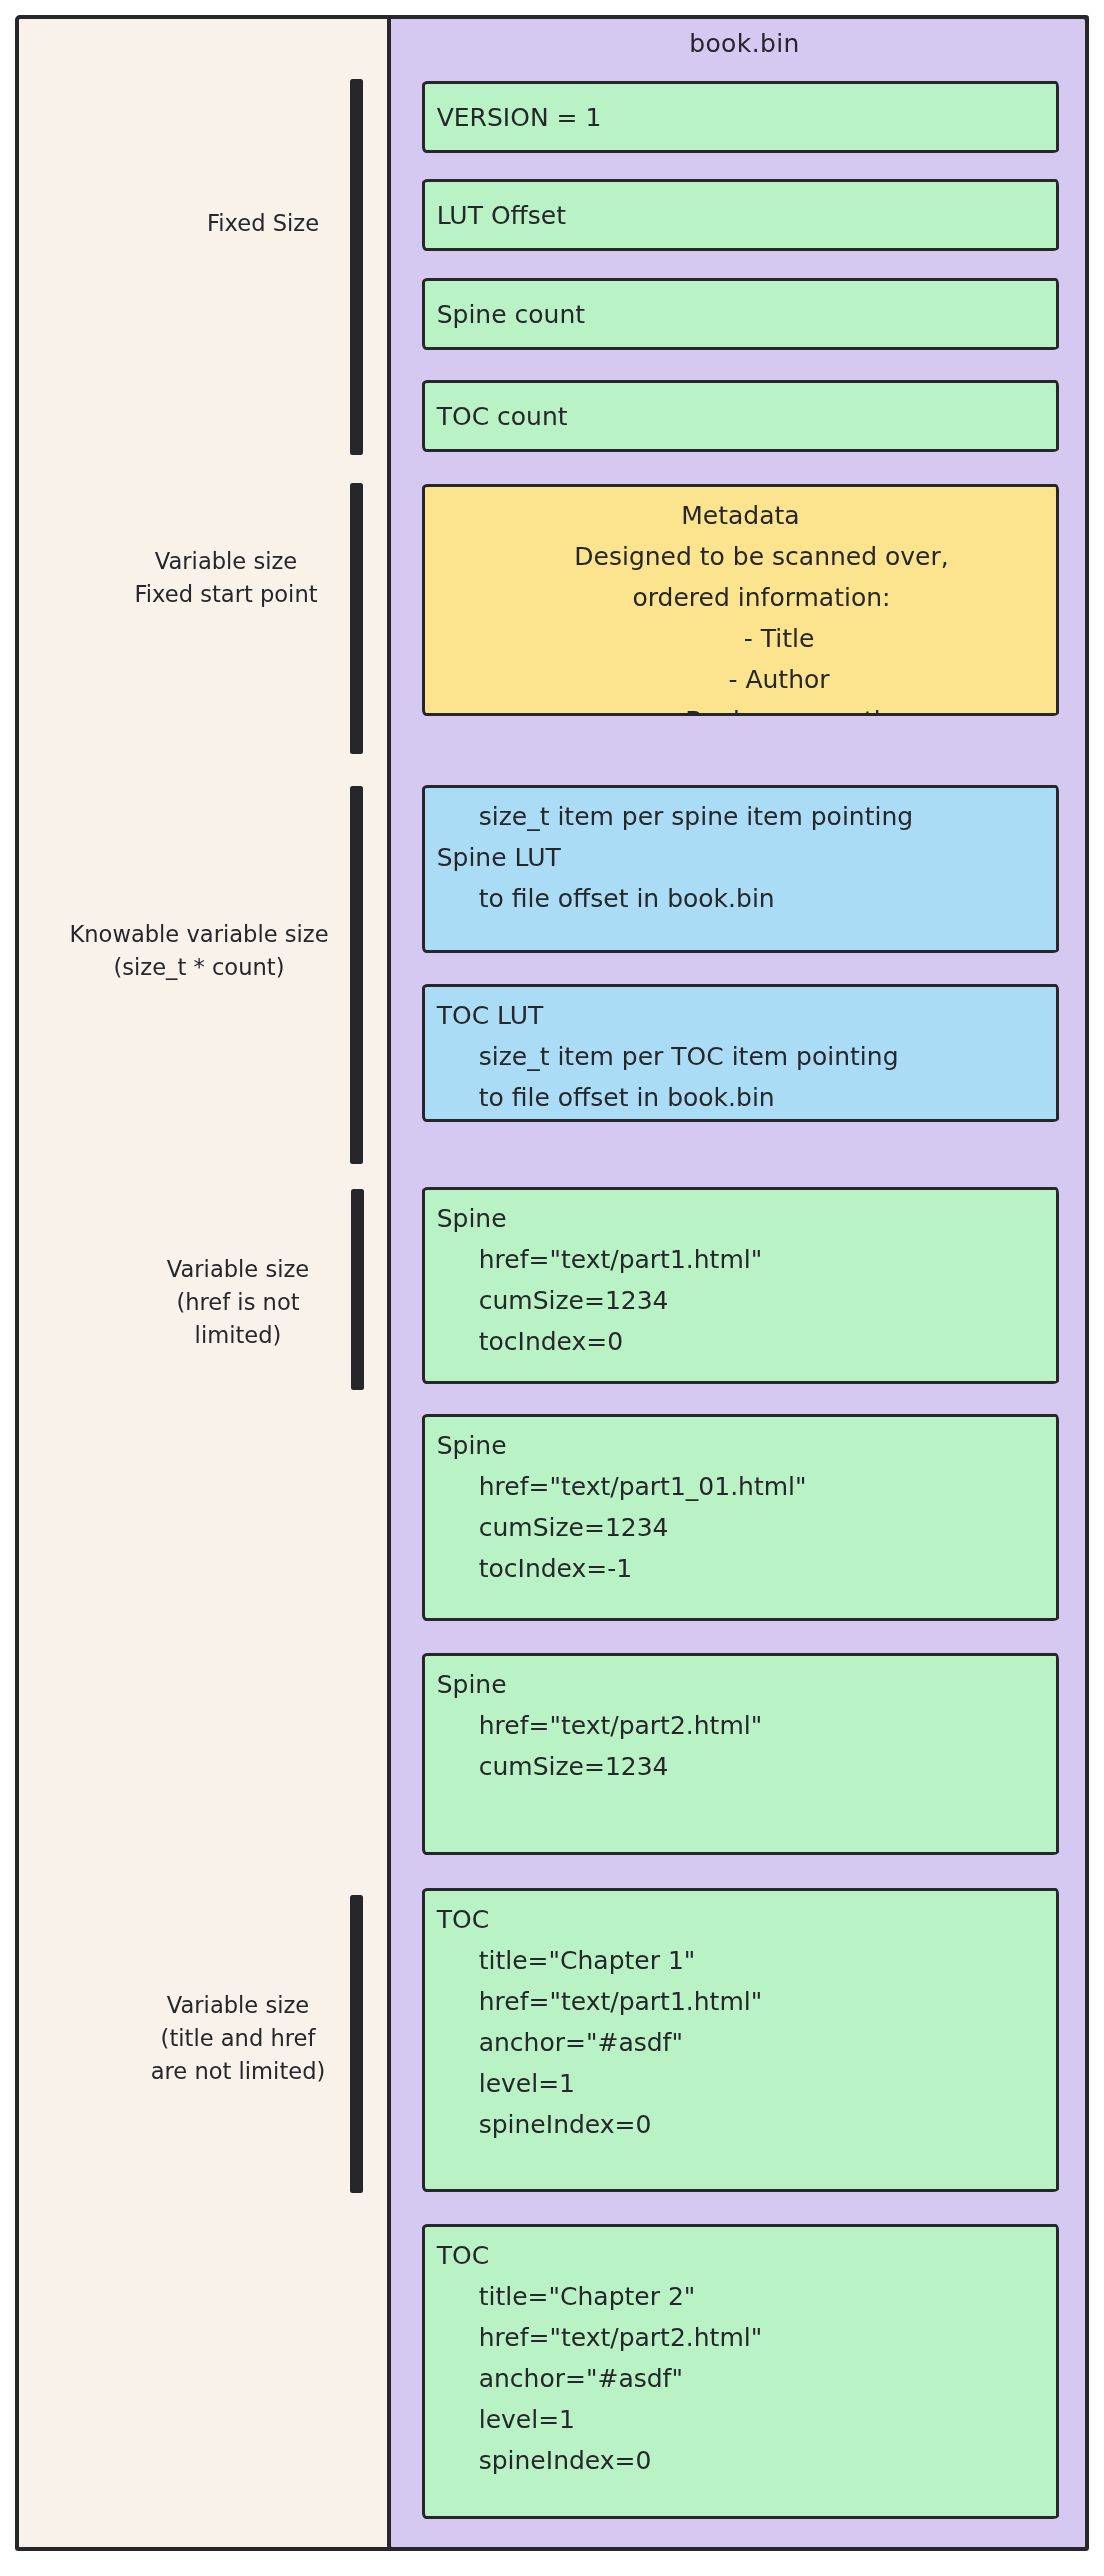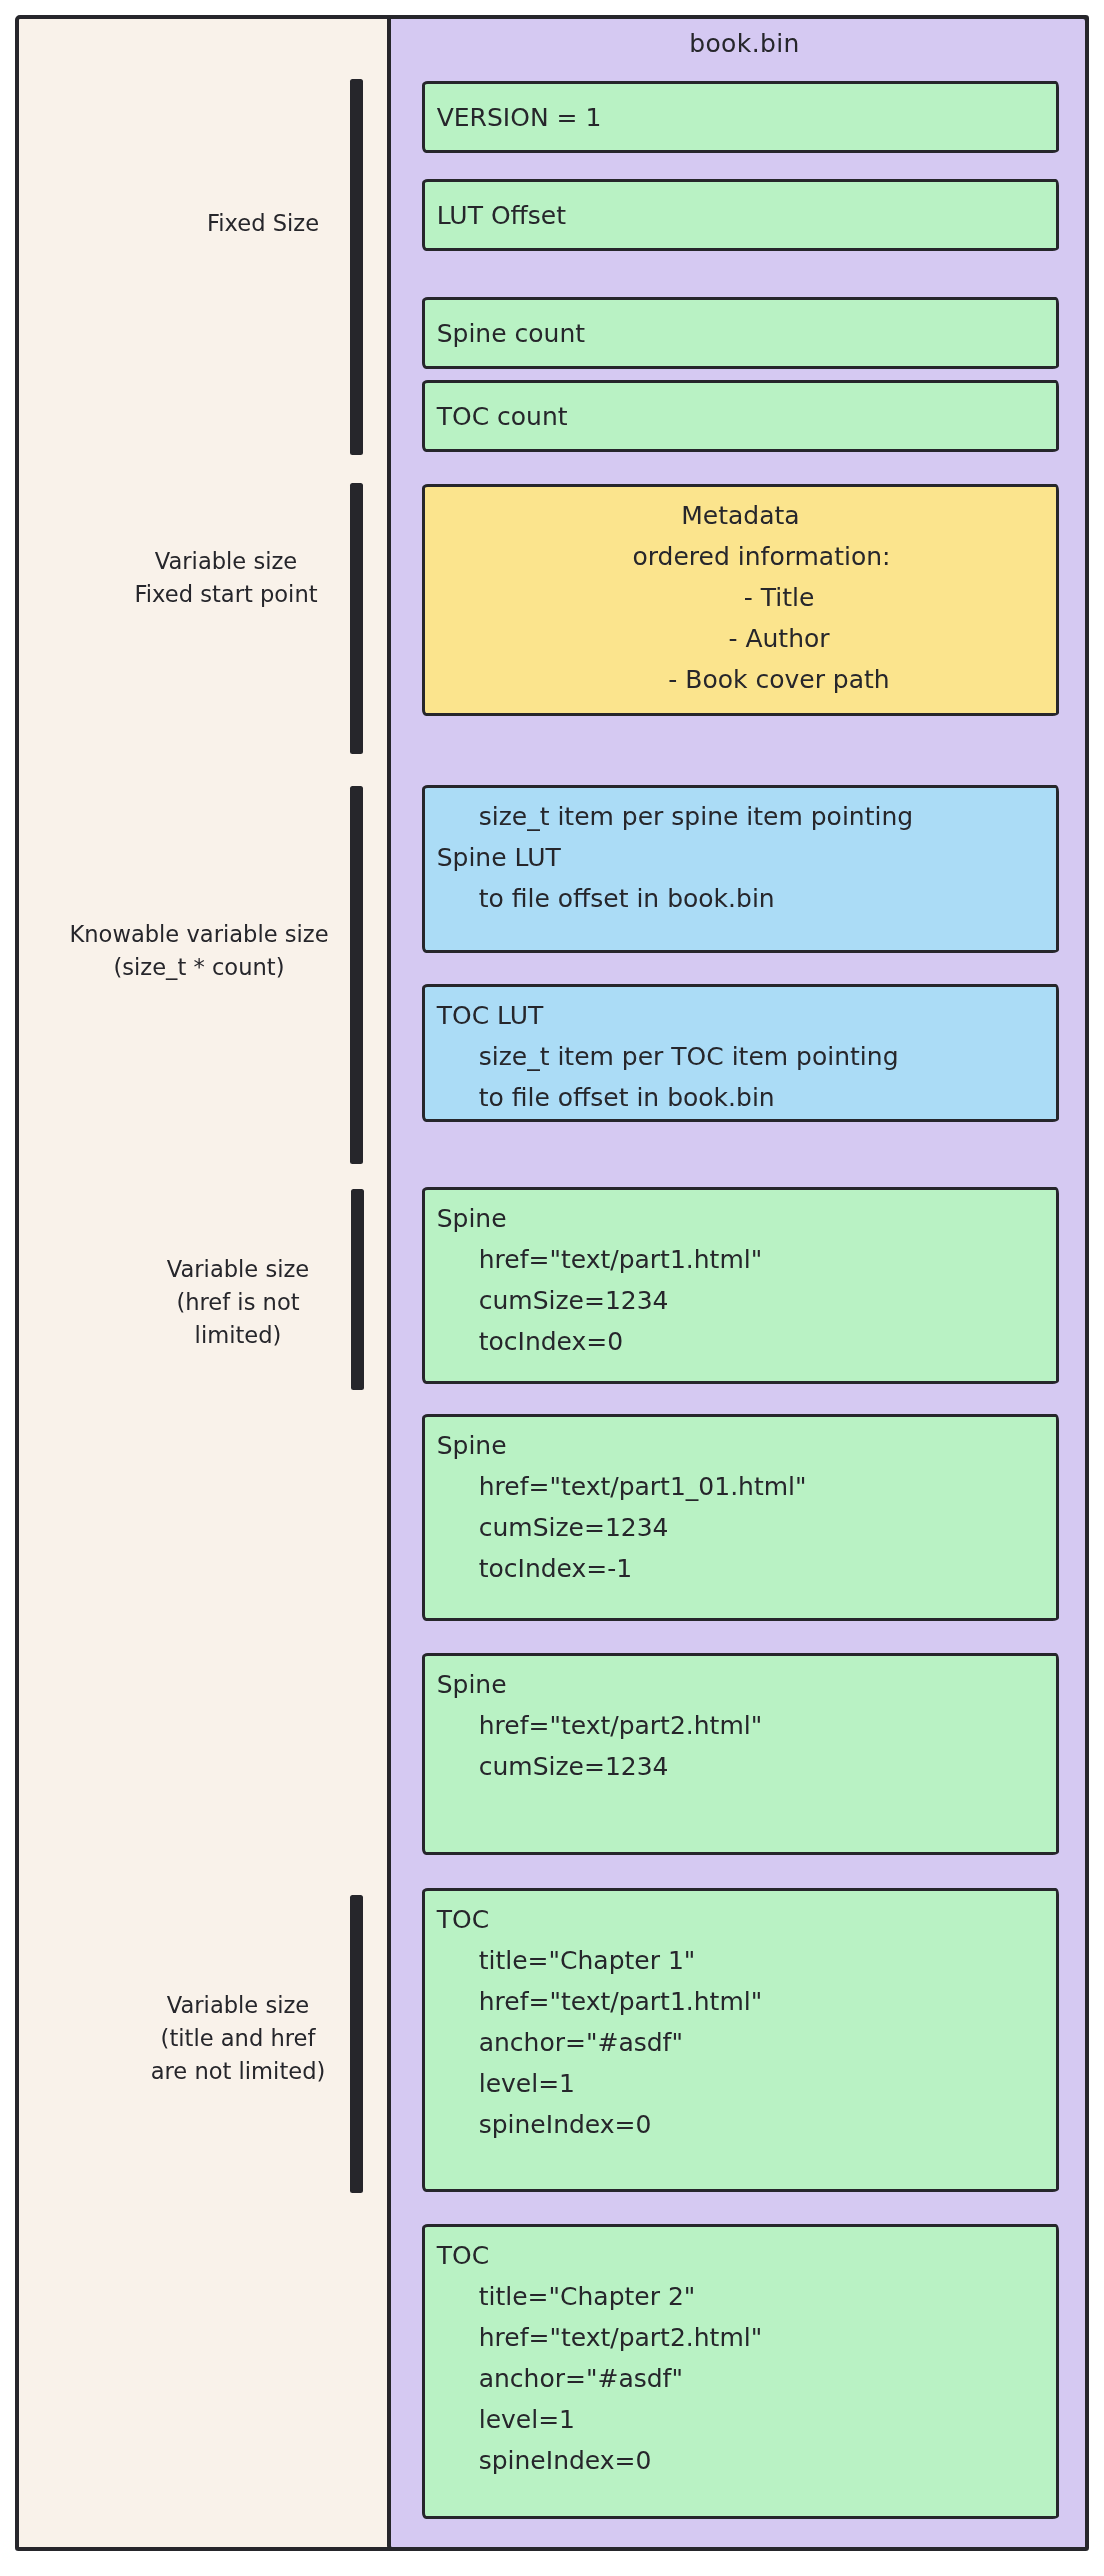--- a/index.html
+++ b/index.html
@@ -64,29 +64,30 @@
 
 <div class="abs container"></div>
 <div class="abs diagram-title">book.bin</div>
 
 <div class="abs box green center" style="top:81px;height:72px;">
   <span class="line">VERSION = 1</span>
 </div>
 <div class="abs box green center" style="top:179px;height:72px;">
   <span class="line">LUT Offset</span>
 </div>
-<div class="abs box green center" style="top:297px;height:72px;">
+<div class="abs box green center" style="top:278px;height:72px;">
   <span class="line">Spine count</span>
 </div>
 <div class="abs box green center" style="top:380px;height:72px;">
   <span class="line">TOC count</span>
 </div>
 
 <div class="abs box yellow" style="top:484px;height:232px;text-align:center;">
   <span class="line">Metadata</span>
+  <span class="line ind1">Designed to be scanned over,</span>
   <span class="line ind1">ordered information:</span>
   <span class="line ind2">- Title</span>
   <span class="line ind2">- Author</span>
   <span class="line ind2">- Book cover path</span>
 </div>
 
 <div class="abs box blue" style="top:785px;height:168px;">
   <span class="line ind1">size_t item per spine item pointing</span>
   <span class="line">Spine LUT</span>
   <span class="line ind1">to file offset in book.bin</span>

